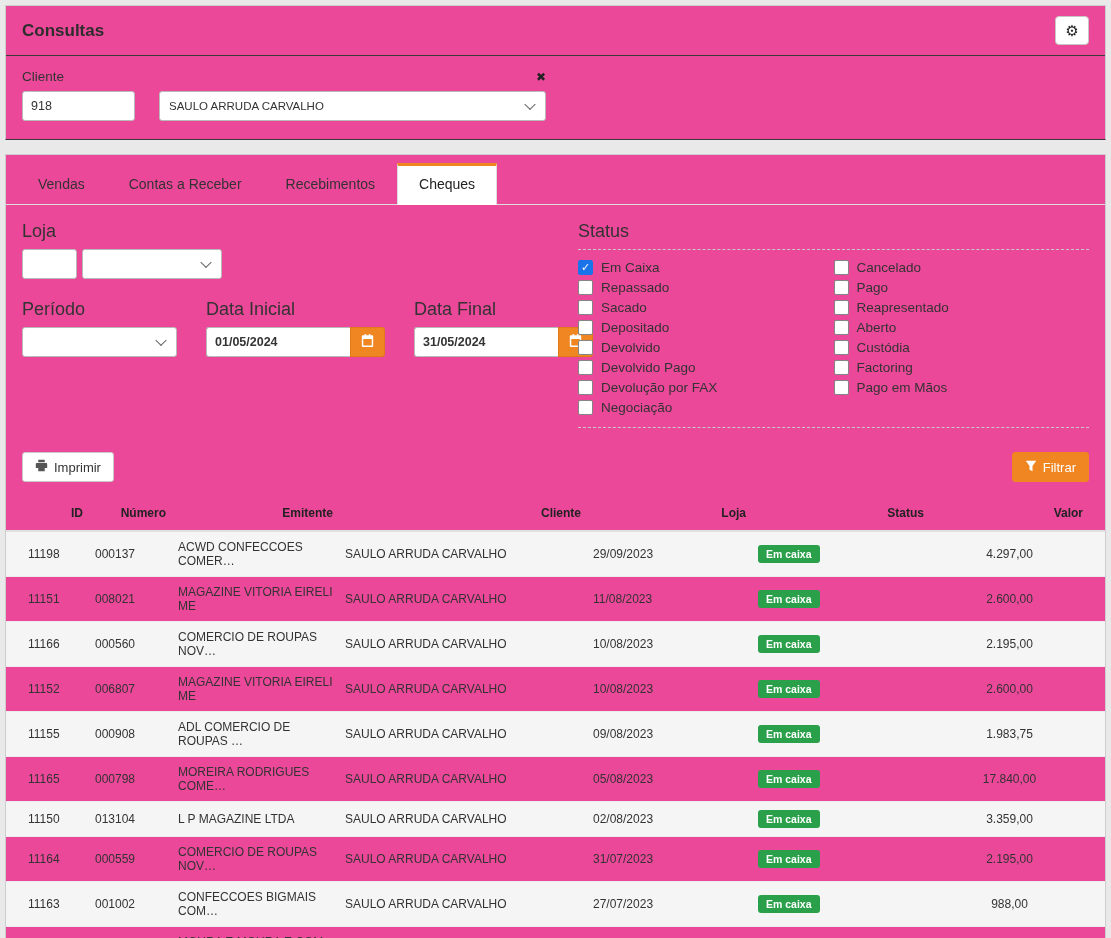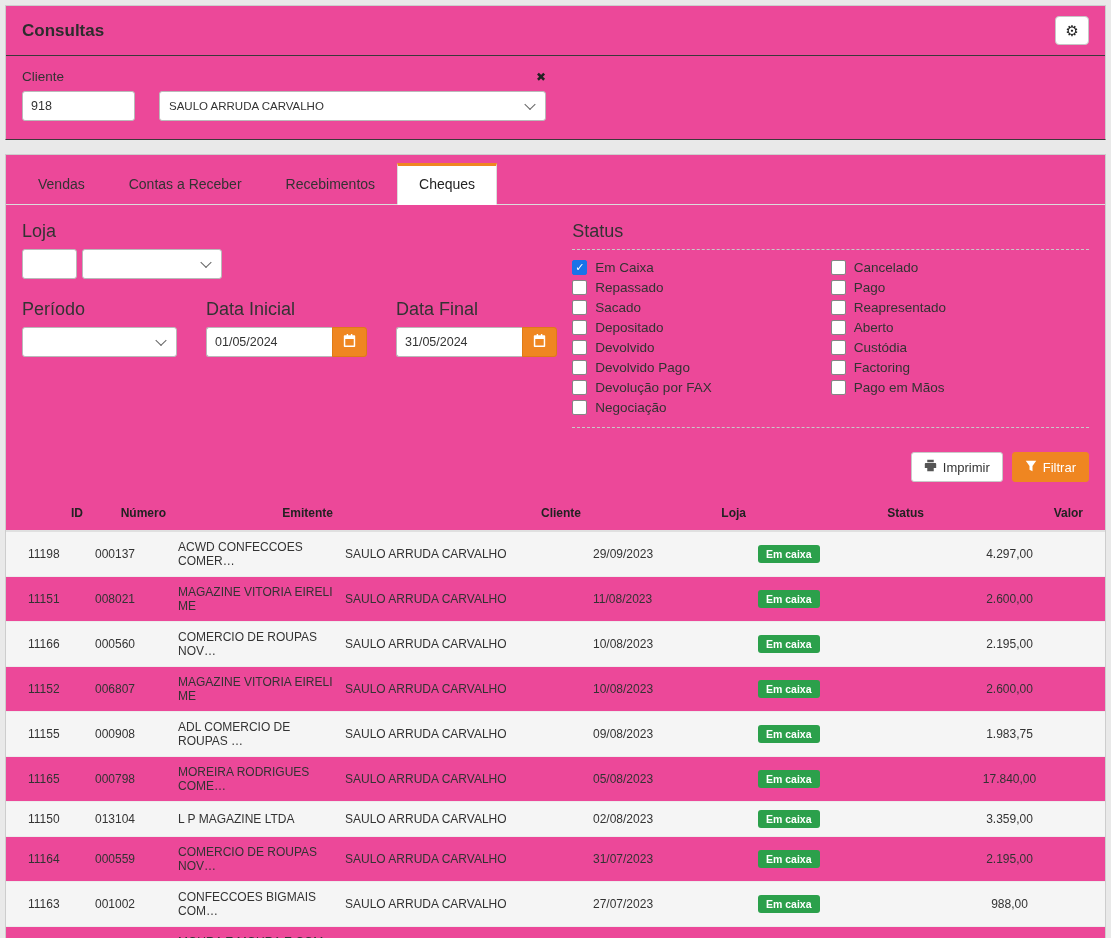--- a/index.html
+++ b/index.html
@@ -69,42 +69,42 @@
   
   .filter-area { display: flex; padding: 16px 16px 0; }
   .filters-left { width: 556px; }
   .field-label { display: block; font-size: 18px; margin-bottom: 7px; color: #333; }
   .loja-row { display: flex; gap: 5px; }
   .loja-code { width: 55px; }
   .loja-select { width: 140px; }
   .second-row { display: flex; gap: 29px; margin-top: 20px; }
   .periodo-select { width: 155px; }
   .date-group { display: flex; }
-  .date-input { width: 126px; border-radius: 3px 0 0 3px; border-right: none; }
+  .date-input { width: 144px; border-radius: 3px 0 0 3px; border-right: none; font-weight: bold; }
   .cal-btn {
     width: 35px; height: 30px; background: #ef8621; border: 1px solid #e07b16;
     border-radius: 0 3px 3px 0; display: flex; align-items: center; justify-content: center;
     cursor: pointer; padding: 0;
   }
   .status-panel { margin-left: auto; width: 522px; }
   .status-box {
     border-top: 1px dashed #c9c9c9; border-bottom: 1px dashed #c9c9c9;
     padding: 10px 0 12px; display: flex;
   }
   .status-col { display: flex; flex-direction: column; gap: 5px; width: 50%; }
   .check-item { display: flex; align-items: center; font-size: 13.5px; cursor: pointer; }
   .checkbox {
     width: 15px; height: 15px; border: 1px solid #858585; border-radius: 2px;
     margin-right: 8px; background: #fff; font-size: 11px; line-height: 13px;
     text-align: center; color: transparent; flex: 0 0 auto;
   }
   .checkbox.checked { background: #1a73e8; border-color: #1a73e8; color: #fff; }
 
   
-  .actions-row { display: flex; justify-content: flex-end; gap: 9px; padding: 24px 16px 12px; }
+  .actions-row { display: flex; justify-content: space-between; gap: 9px; padding: 24px 16px 12px; }
   .btn {
     display: inline-flex; align-items: center; gap: 6px; font-size: 13px;
     border-radius: 3px; padding: 0 12px; height: 30px; cursor: pointer; font-family: inherit;
   }
   .btn-light { background: #fff; border: 1px solid #c9c9c9; color: #333; }
   .btn-orange { background: #ef8621; border: 1px solid #ef8621; color: #fff; }
 
   
   .data-table { width: 100%; border-collapse: collapse; font-size: 12px; margin-top: 2px; }
   .data-table th {

